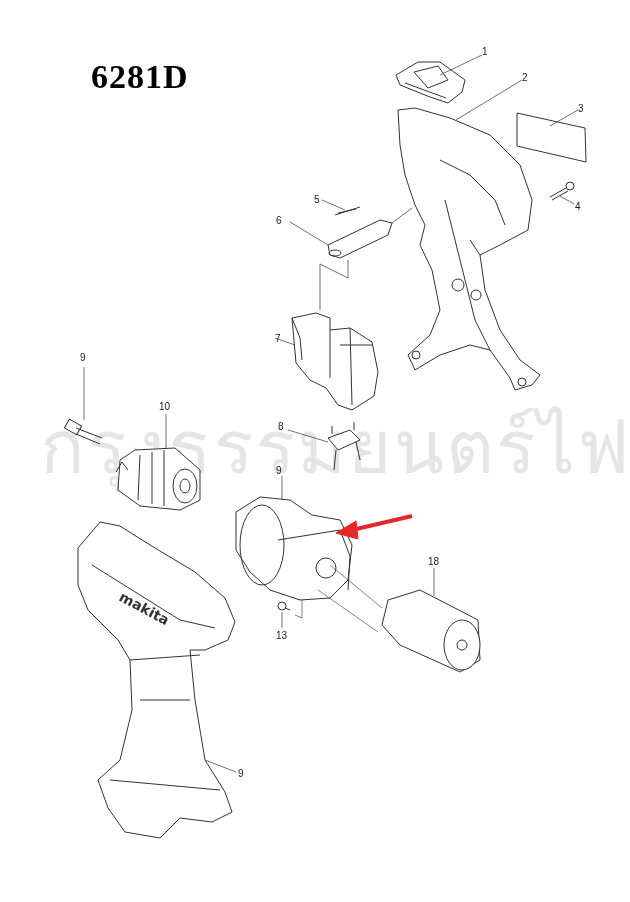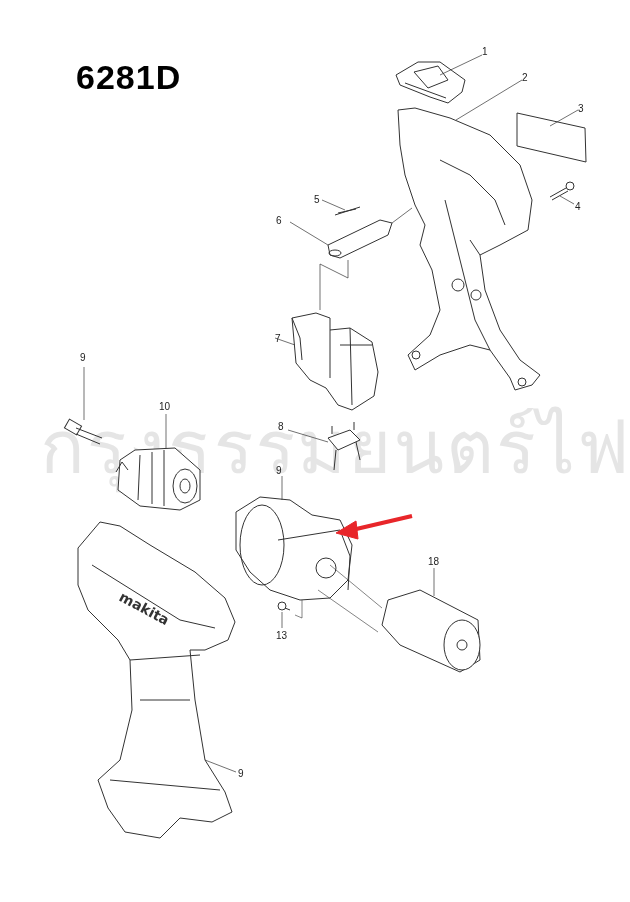--- a/index.html
+++ b/index.html
@@ -1,17 +1,17 @@
 <!DOCTYPE html>
 <html><head>
 <meta charset="utf-8">
 <style>
   html, body { margin:0; padding:0; background:#ffffff; }
   body { width:630px; height:902px; position:relative; overflow:hidden; font-family:"Liberation Sans", sans-serif; }
-  .model { position:absolute; left:76px; top:58px; font-family:Liberation Sans, sans-serif; font-weight:bold; font-size:34px; color:#000; letter-spacing:1px;text-align:right; }
+  .model { position:absolute; left:91px; top:58px; font-family:Liberation Serif, serif; font-weight:bold; font-size:34px; color:#000; letter-spacing:1px;text-align:right; }
   .lbl { position:absolute; font-size:10px; color:#222; font-family:"Liberation Sans", sans-serif; }
   svg.diagram { position:absolute; left:0; top:0; }
   .watermark { position:absolute; left:40px; top:388px; font-family:"DejaVu Sans", sans-serif; font-size:74px; color:rgba(180,180,180,0.35); letter-spacing:2px; white-space:nowrap; font-weight:200; }
 </style>
 </head>
 <body>
 
 <div class="model">6281D</div>
 
 <div class="watermark">กรุงธรรมยนตร์ไฟฟ้า</div>

